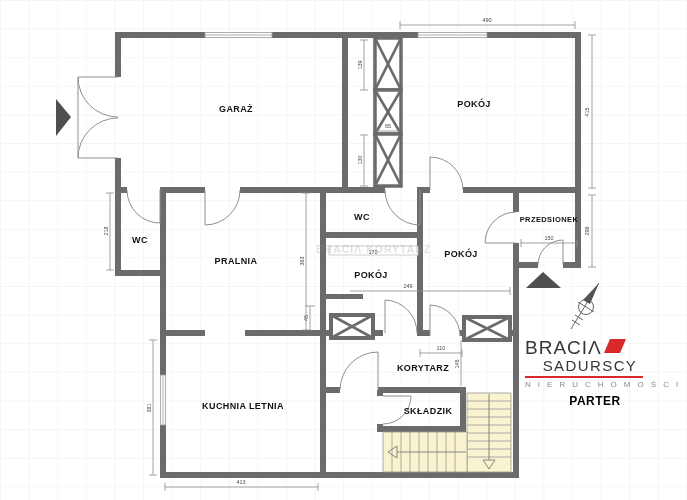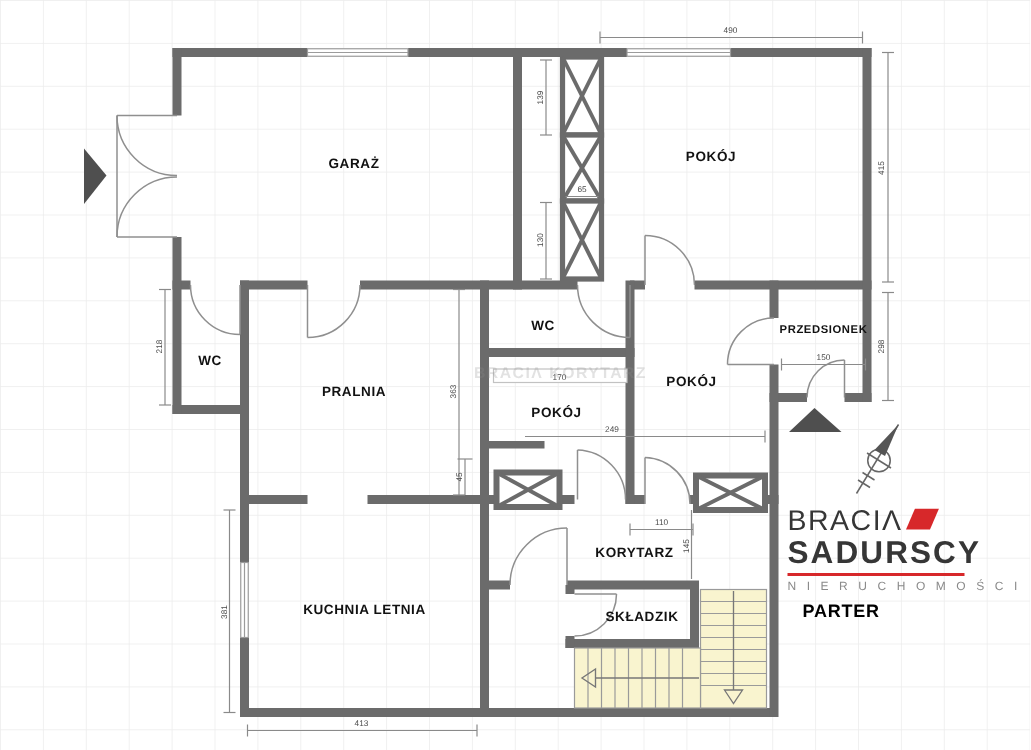--- a/index.html
+++ b/index.html
@@ -1,17 +1,17 @@
 <!DOCTYPE html>
 <html><head>
 <meta charset="utf-8">
 <style>
   html,body{margin:0;padding:0;background:#fff;}
   .canvas{position:relative;width:687px;height:500px;background:#fff;overflow:hidden;
-          font-family:"Liberation Sans",sans-serif;}
+          font-family:"Liberation Sans",sans-serif;text-align:center;}
   svg text{font-family:"Liberation Sans",sans-serif;}
   .wall{fill:#6b6b6b;}
   .door{stroke:#8f8f8f;stroke-width:1;fill:none;}
   .window{fill:#ffffff;stroke:#9b9b9b;stroke-width:0.8;}
   .winline{stroke:#9b9b9b;stroke-width:0.8;}
   .dimline{stroke:#8a8a8a;stroke-width:0.8;}
   .dimtext{font-size:5.5px;fill:#4a4a4a;text-anchor:middle;}
   .roomlabel{font-size:9px;font-weight:bold;fill:#111;text-anchor:middle;letter-spacing:0.4px;}
   .roomlabel.small{font-size:7.5px;}
   .xbox{fill:#ffffff;stroke:#6b6b6b;}
@@ -21,21 +21,21 @@
   .arrowline{stroke:#777;stroke-width:0.9;fill:none;}
   .arrowhead{fill:none;stroke:#777;stroke-width:0.9;}
   .entr{fill:#4f4f4f;}
   .compass{stroke:#666;stroke-width:1;fill:none;}
   .watermark{position:absolute;left:316px;top:243px;font-size:10.5px;font-weight:bold;
              color:#8d8d8d;opacity:0.25;letter-spacing:1px;white-space:nowrap;}
   .logo{position:absolute;left:525px;top:338px;width:130px;color:#333;}
   .logo-row1{display:flex;align-items:flex-start;font-size:19px;font-weight:normal;
              letter-spacing:1px;line-height:1;color:#363636;}
   .logo-mark{margin-left:2px;margin-top:1px;}
-  .logo-row2{font-size:21px;font-weight:bold;letter-spacing:1.4px;line-height:1;
+  .logo-row2{font-size:15px;font-weight:normal;letter-spacing:1.4px;line-height:1;
              margin-top:1px;color:#363636;}
   .logo-rule{height:2px;background:#d7282a;width:118px;margin:3px 0 2px 0;}
   .logo-sub{font-size:8px;letter-spacing:2.4px;color:#8a8a8a;white-space:nowrap;}
   .floor-label{margin:5px 0 0 10px;font-size:12px;font-weight:bold;color:#000;letter-spacing:0.5px;}
 </style>
 </head>
 <body>
 
 <div class="canvas">
 <svg width="687" height="500" viewBox="0 0 687 500">

